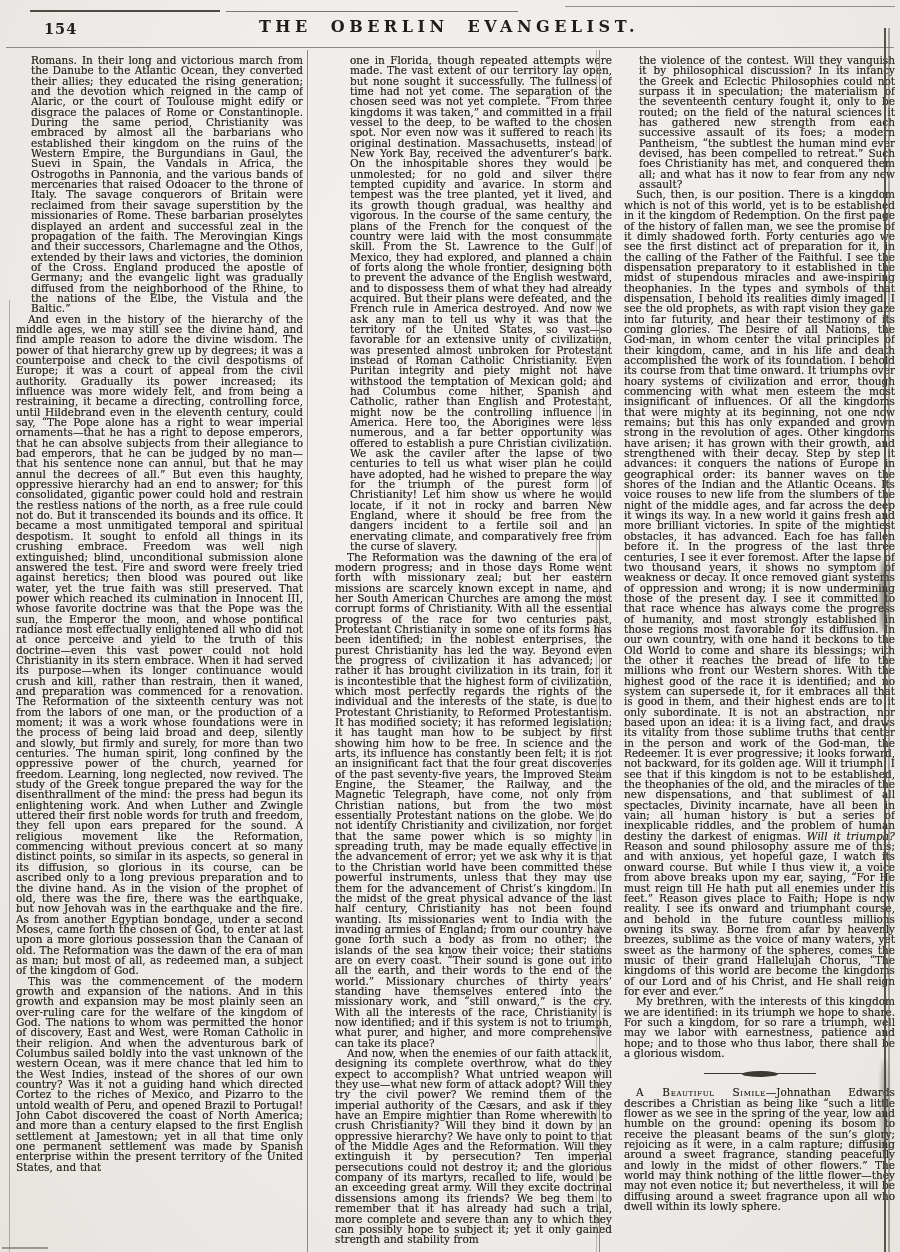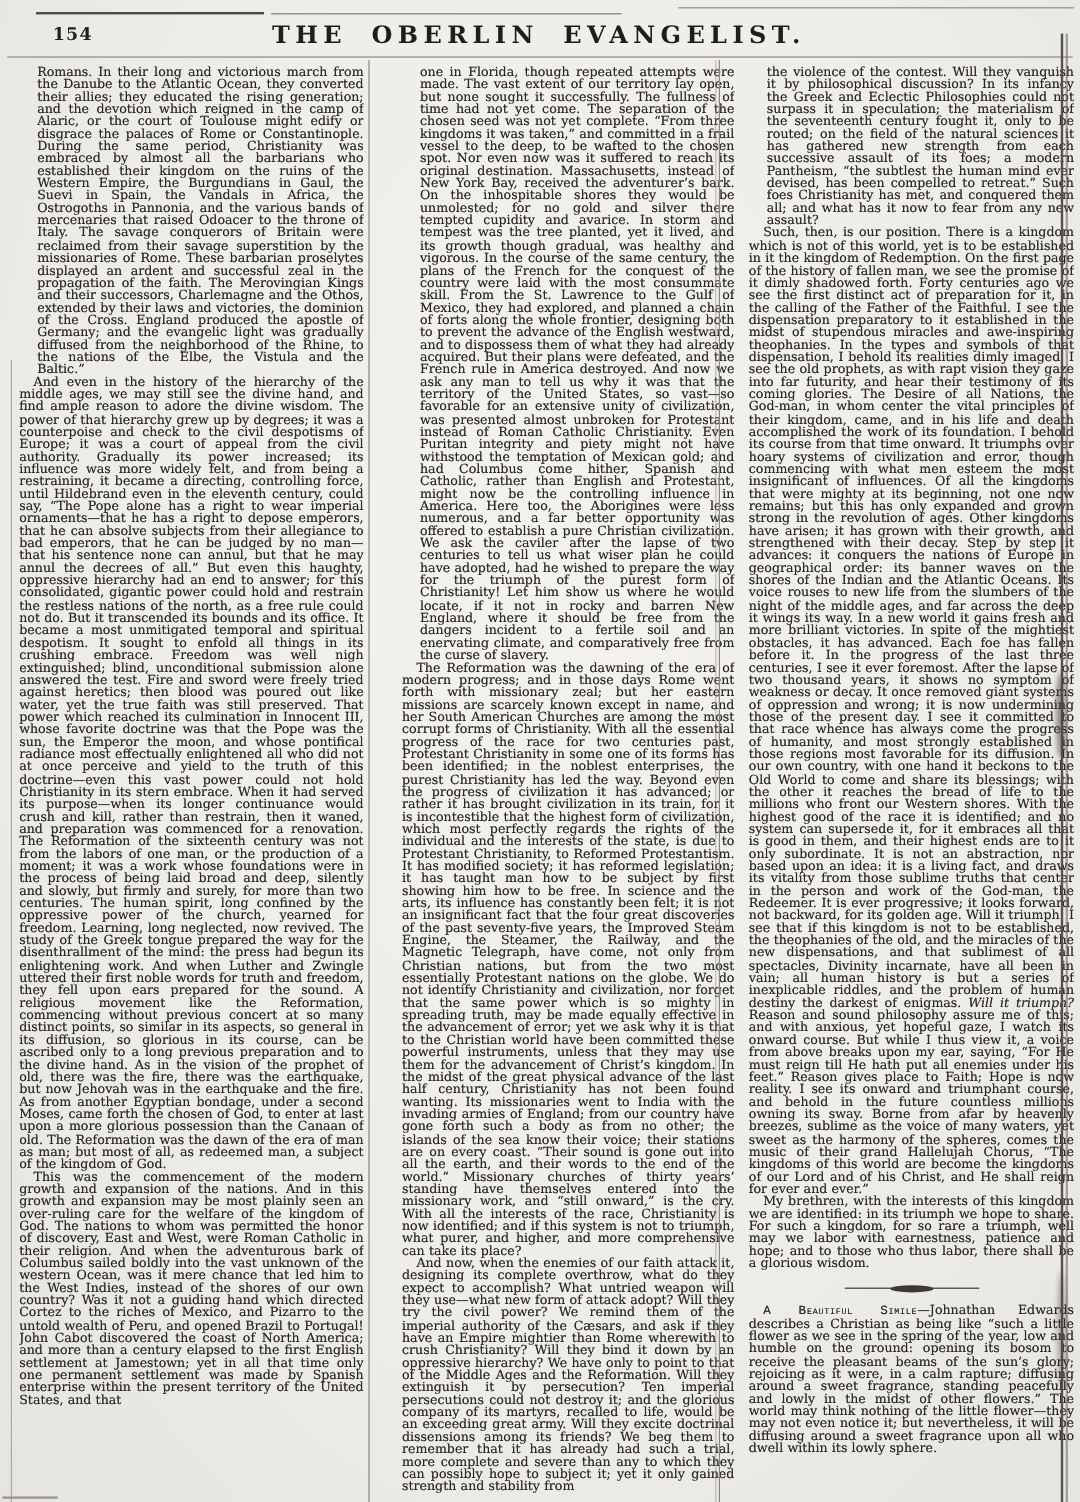--- a/index.html
+++ b/index.html
@@ -6,39 +6,39 @@
   .page {
     position:relative; width:900px; height:1252px; overflow:hidden;
     background: radial-gradient(ellipse at 50% 38%, #f3f2ee 0%, #eeede9 55%, #e5e4df 100%);
     font-family:"DejaVu Serif", serif;
     padding-left:36px;
   }
   
   .page-num { position:absolute; top:20px; left:44px; font-size:14.5px; font-weight:bold;
     letter-spacing:1px; color:#23211d; }
   .masthead { position:absolute; top:17px; left:0; right:38px; margin:0; text-align:center;
-    font-size:20px; font-weight:bold; letter-spacing:4.5px; word-spacing:9px; color:#201e1a; }
+    font-size:16px; font-weight:bold; letter-spacing:4.5px; word-spacing:9px; color:#201e1a; }
   .header-rule { position:absolute; top:47px; left:6px; width:888px; height:1px; background:#8d8a84; }
   
   .trule { position:absolute; background:#4e4b45; }
   .trule.t1 { left:30px;  top:10px; width:190px; height:2px; }
   .trule.t2 { left:226px; top:11px; width:292px; height:1px; background:#7c7973; }
   .trule.t3 { left:565px; top:6px;  width:330px; height:1px; background:#908d86; }
   .brule    { position:absolute; left:2px; top:1247px; width:46px; height:2px; background:#9a978f; }
   
   .col { position:absolute; top:55px; height:1197px; overflow:hidden; text-align:justify;
     font-size:10.5px; line-height:10.35px; color:#2a2720; word-spacing:0.2px;
     text-shadow:0 0 0.4px rgba(42,38,30,0.55); }
   .col.c1 { left:16px;  width:287px; }
   .col.c2 { left:335px; width:277px; }
   .col.c3 { left:624px; width:271px; }
   .col p { margin:0; text-indent:12px; }
   .col p.cont { text-indent:0;margin-left:15px; }
   .ital { font-style:italic; }
-  .sc { font-variant:small-caps; letter-spacing:0.6px;font-family:Liberation Mono, monospace; }
+  .sc { font-variant:small-caps; letter-spacing:0.6px; }
   
   .vrule { position:absolute; top:50px; bottom:0; width:1px; background:#8a8780; }
   .vrule.v1 { left:307px; }
   .vrule.v2 { left:599px; box-shadow:-3px 0 0 rgba(122,119,112,0.45); }
   .right-border { position:absolute; left:884px; top:28px; bottom:0; width:2px;
     background:#56524a; box-shadow:4px 0 0 rgba(92,89,82,0.5); }
   .left-border { position:absolute; left:9px; top:300px; bottom:0; width:1px;
     background:rgba(120,116,108,0.55); }
   .smudge { position:absolute; background:rgba(70,66,60,0.55); filter:blur(2px); border-radius:45%; }
   .smudge.s1 { left:880px; top:560px;  width:8px; height:72px; }

